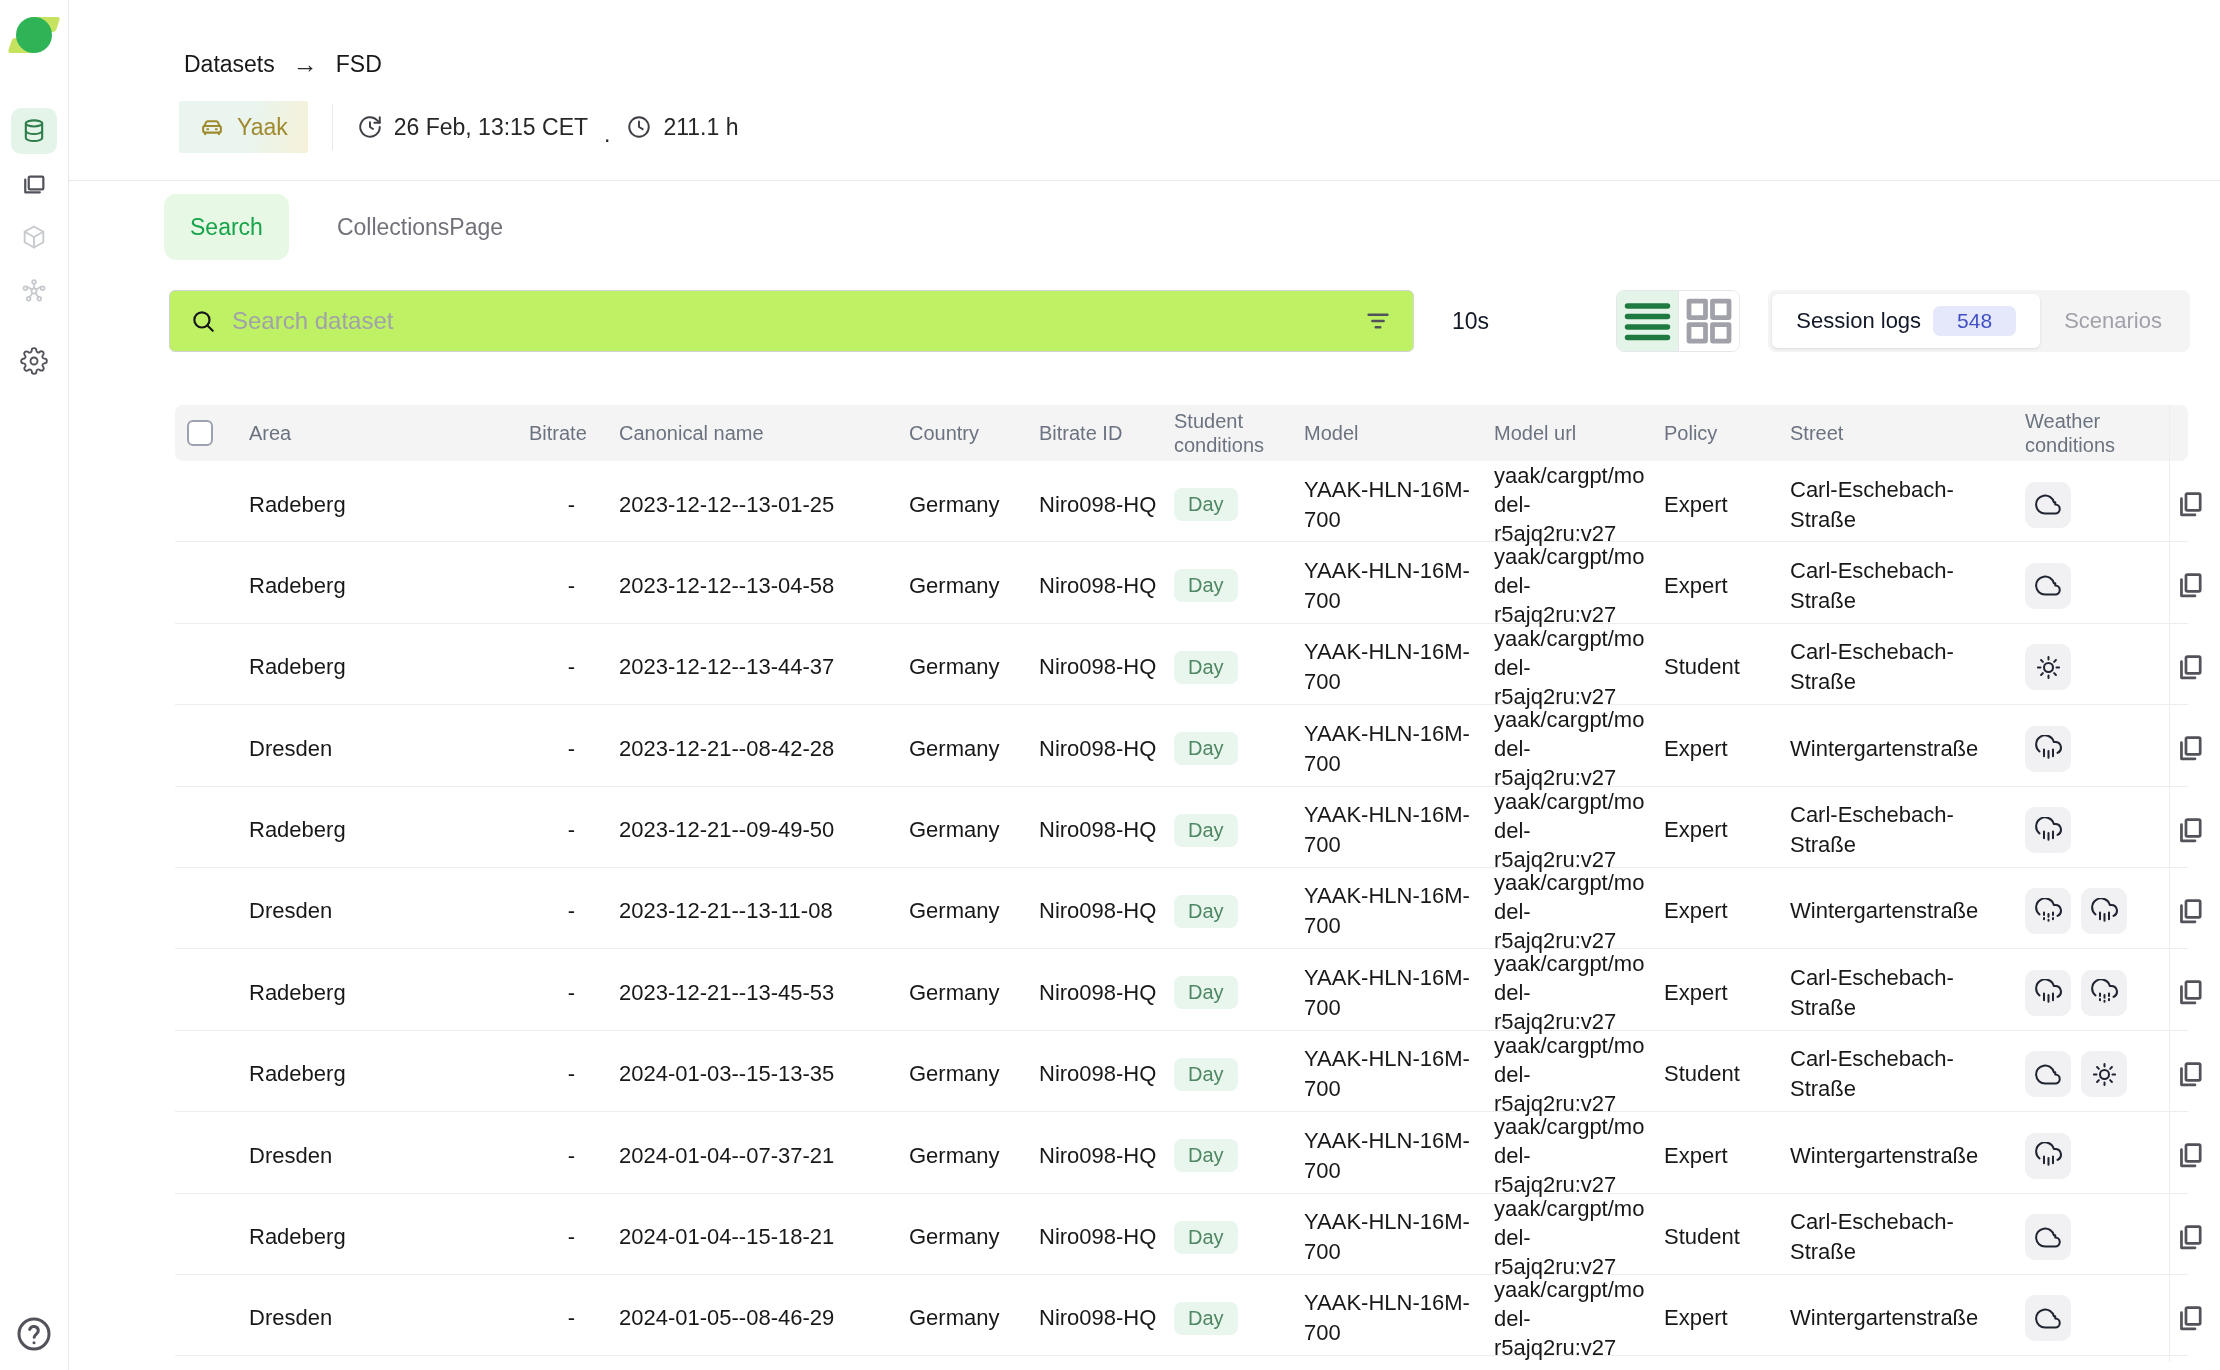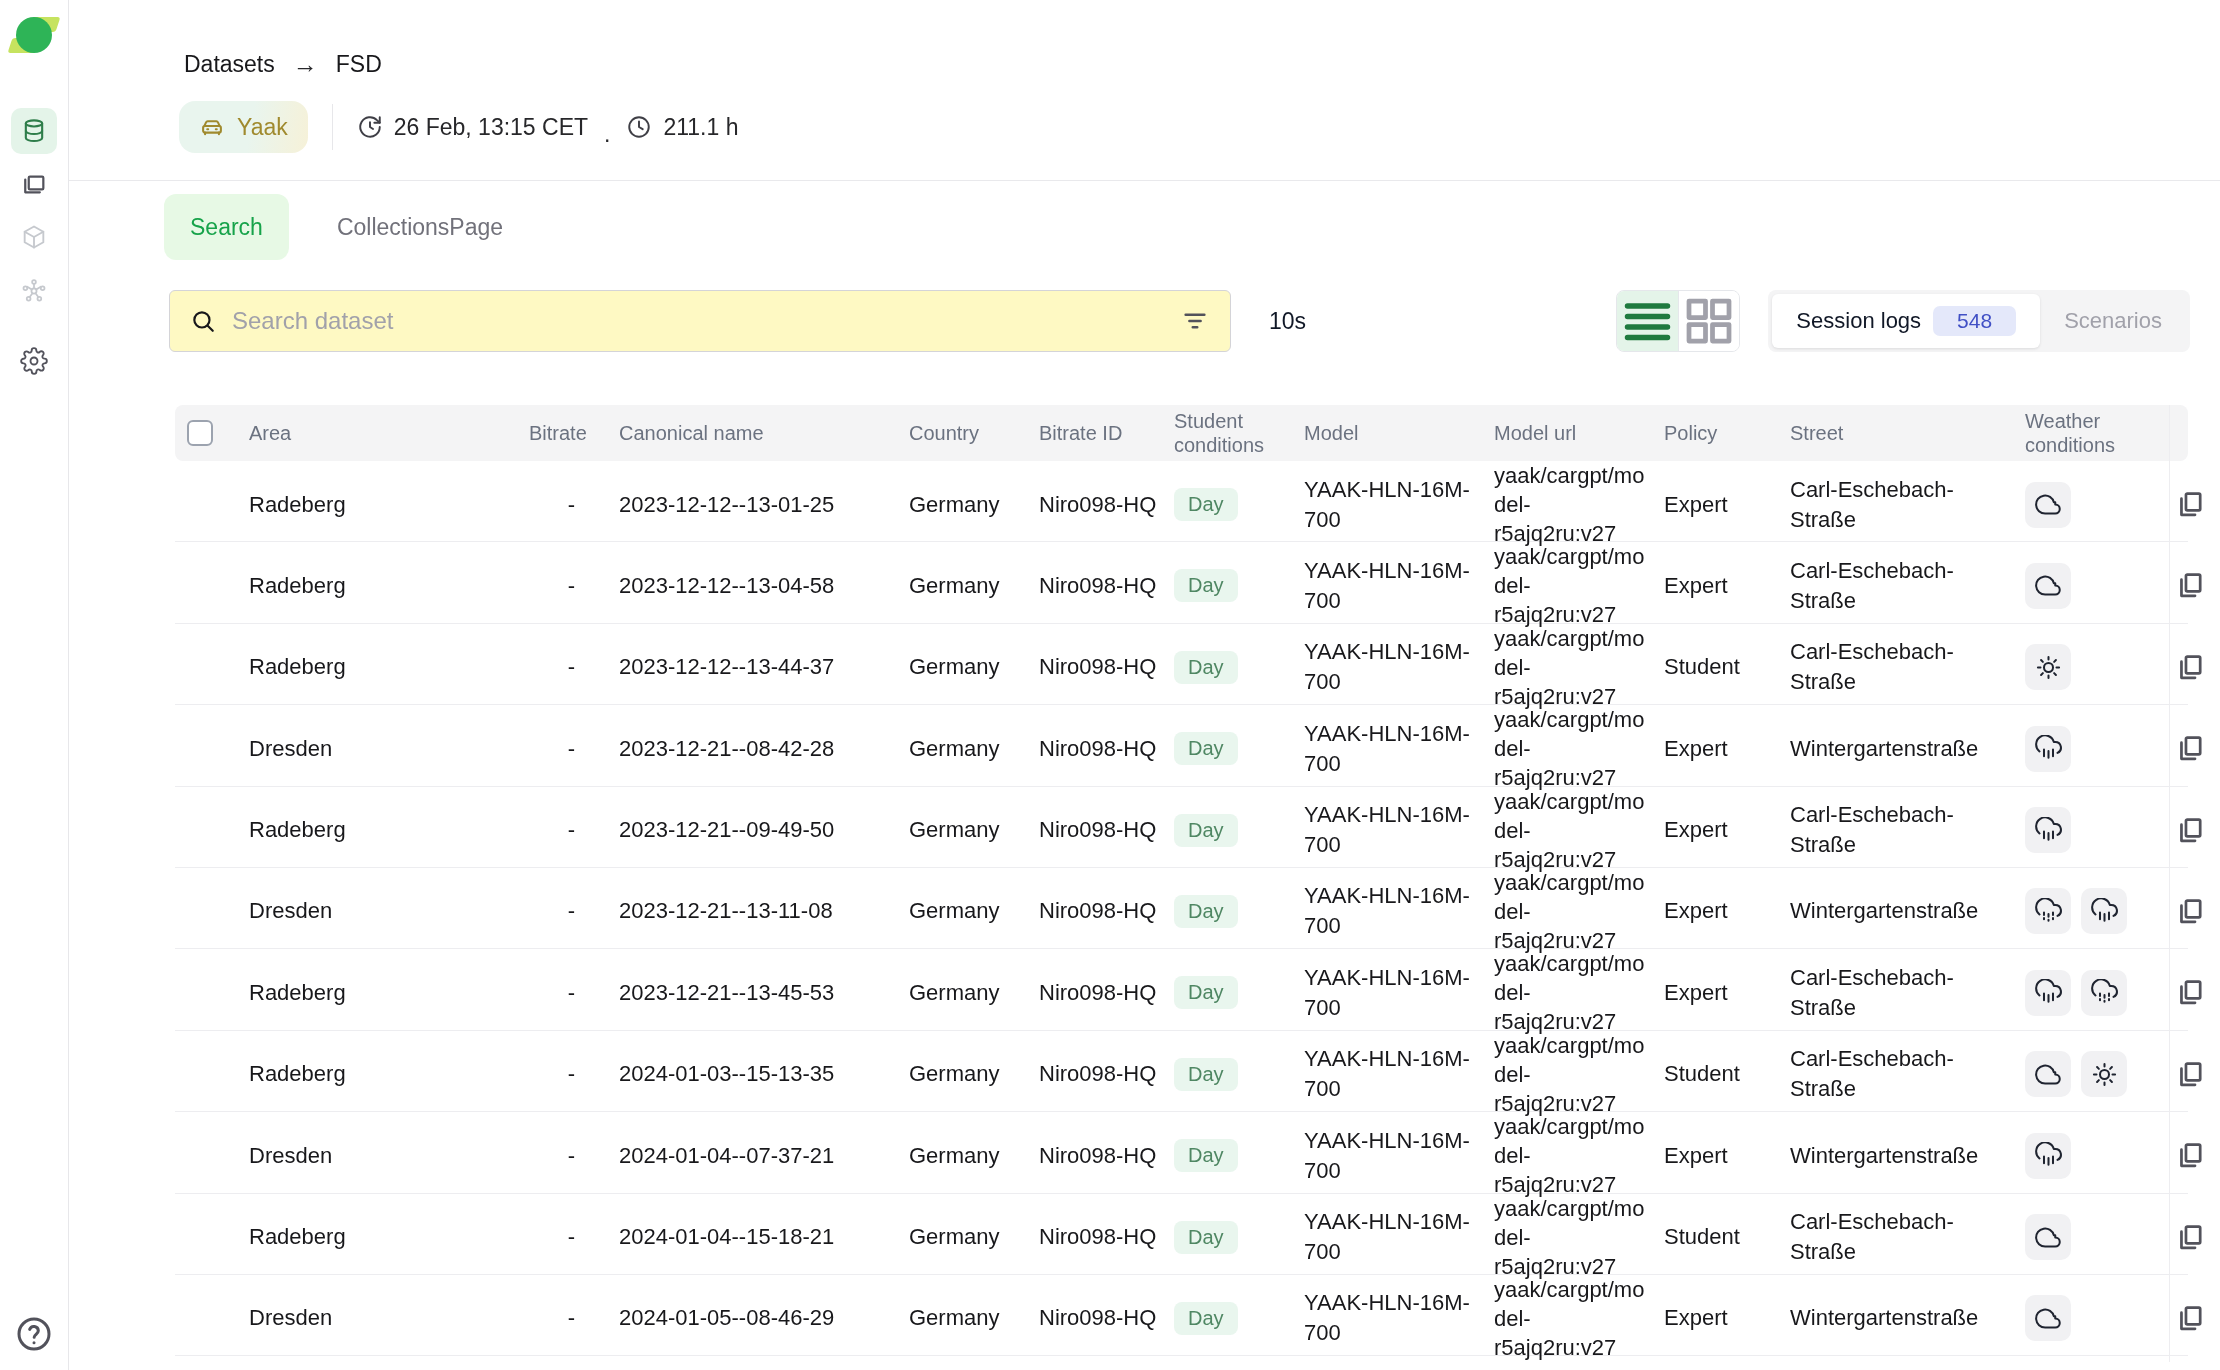--- a/index.html
+++ b/index.html
@@ -35,40 +35,40 @@
   
   .main { position:relative; flex:1; height:100%; }
 
   .crumbs { position:absolute; top:50px; left:115px; display:flex; align-items:center;
             font-size:23px; color:#18181b; }
   .crumbs a { color:#18181b; text-underline-offset:5px; cursor:pointer;text-align:right; }
   .crumbs .arrow { margin:0 18px; font-size:25px; color:#27272a; }
 
   .meta { position:absolute; top:101px; left:110px; display:flex; align-items:center; height:52px; }
   .chip-yaak { display:flex; align-items:center; gap:12px; height:52px; padding:0 20px;
-               border-radius:16px; background:linear-gradient(100deg,#e9f5ee 55%,#f6f1d8);
+               border-radius:3px; background:linear-gradient(100deg,#e9f5ee 55%,#f6f1d8);
                color:#a08a2e; font-size:23px; font-weight:500; cursor:pointer; border:none; }
   .chip-yaak svg { width:26px; height:26px; }
   .meta .vdiv { width:1px; height:46px; background:#e7e7ea; margin:0 24px; }
   .meta-item { display:flex; align-items:center; gap:11px; font-size:23px; color:#27272a; }
   .meta-item svg { width:25px; height:25px; color:#3f3f46; }
   .meta .dot { margin:14px 16px 0 16px; font-size:23px; color:#27272a; }
 
   .topdiv { position:absolute; top:180px; left:0; right:0; height:0; border-top:1px solid #e9e9ec; }
 
   .tabs { position:absolute; top:193px; left:95px; display:flex; align-items:center; height:68px; }
   .tab { border:none; background:transparent; font-size:23px; color:#71717a; cursor:pointer;
          height:66px; padding:0 26px; border-radius:12px; }
   .tab.active { background:#e7f9e5; color:#17a34a; }
   .tab + .tab { margin-left:22px; }
 
   .toolbar { position:absolute; top:290px; left:100px; right:30px; height:62px;
              display:flex; align-items:center; }
-  .searchbox { width:1062px; height:62px; border:1px solid #d4d4d8; border-radius:6px;
-               display:flex; align-items:center; padding:0 20px; gap:16px; background:#fef9c3; }
+  .searchbox { width:1245px; height:62px; border:1px solid #d4d4d8; border-radius:6px;
+               display:flex; align-items:center; padding:0 20px; gap:16px; background:#bef264; }
   .searchbox input { flex:1; border:none; outline:none; font-size:24px;
                      font-family:"Liberation Sans",sans-serif; color:#18181b; background:transparent; }
   .searchbox input::placeholder { color:#a1a1aa; }
   .filter-btn { border:none; background:transparent; color:#52525b; cursor:pointer;
                 width:30px; height:30px; }
   .filter-btn svg { width:26px; height:26px; }
   .dur { margin-left:38px; font-size:23px; font-weight:500; color:#111827; }
   .spacer { flex:1; }
   .viewtoggle { display:flex; border:1px solid #e5e7eb; border-radius:8px; overflow:hidden;
                 margin-right:28px; }

